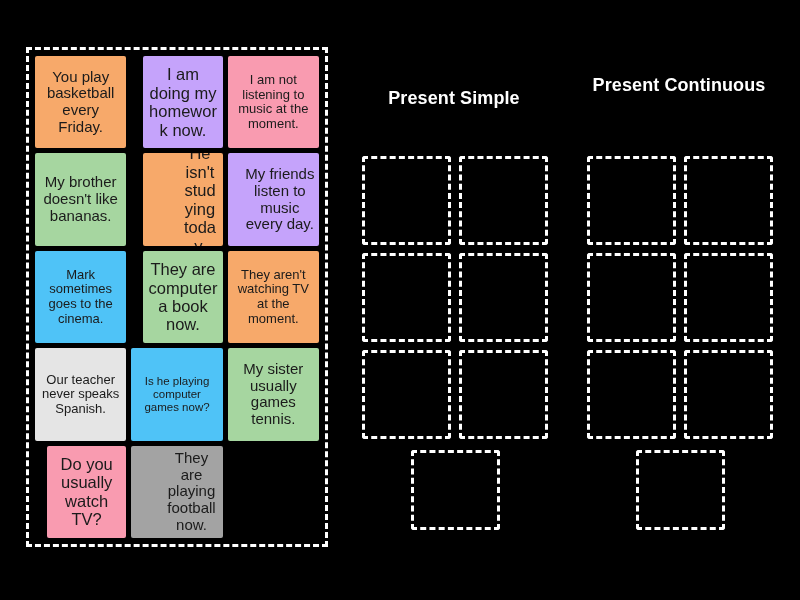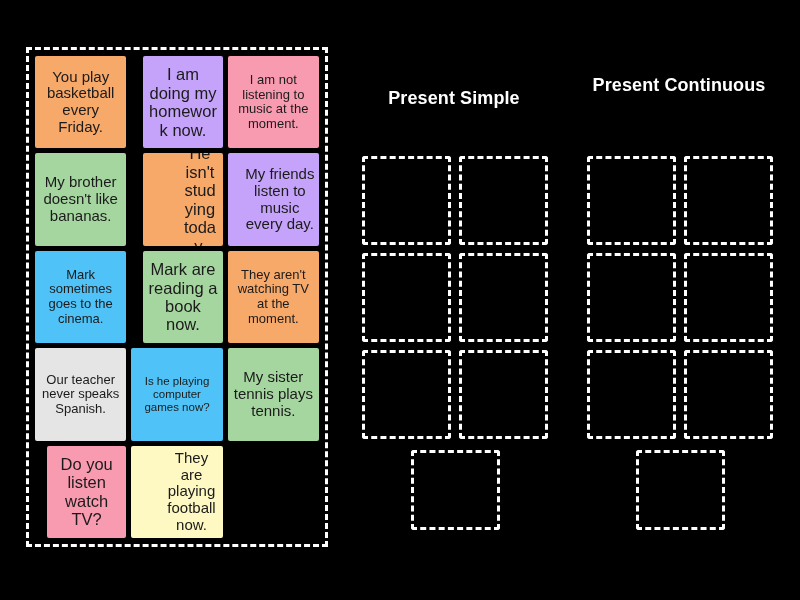--- a/index.html
+++ b/index.html
@@ -119,27 +119,27 @@
 
 <div id="cards-panel">
   <div id="cards-grid">
       <div class="card sz-l" style="background: rgb(247, 169, 106);">You play basketball every Friday.</div>
       <div class="card sz-xl" style="background: rgb(197, 163, 251);">I am doing my homework now.</div>
       <div class="card sz-m" style="background: rgb(249, 155, 176);">I am not listening to music at the moment.</div>
       <div class="card sz-l" style="background: rgb(166, 214, 160);">My brother doesn't like bananas.</div>
       <div class="card sz-xl" style="background: rgb(247, 169, 106); padding-left: 37px;">He isn't studying today.</div>
       <div class="card sz-l" style="background: rgb(197, 163, 251); padding-left: 16px;">My friends listen to music every day.</div>
       <div class="card sz-m" style="background: rgb(79, 195, 247);">Mark sometimes goes to the cinema.</div>
-      <div class="card sz-xl" style="background: rgb(166, 214, 160);">Mark are reading a book now.</div>
+      <div class="card sz-xl" style="background: rgb(166, 214, 160);">They are computer a book now.</div>
       <div class="card sz-m" style="background: rgb(247, 169, 106);">They aren't watching TV at the moment.</div>
       <div class="card sz-m" style="background: #e5e5e5;">Our teacher never speaks Spanish.</div>
       <div class="card sz-s" style="background: rgb(79, 195, 247);">Is he playing computer games now?</div>
-      <div class="card sz-l" style="background: rgb(166, 214, 160);">My sister tennis plays tennis.</div>
-      <div class="card sz-xl" style="background: rgb(249, 155, 176);">Do you listen watch TV?</div>
-      <div class="card sz-l" style="background: #fef9c3; padding-left: 32px;">They are playing football now.</div>
+      <div class="card sz-l" style="background: rgb(166, 214, 160);">My sister usually games tennis.</div>
+      <div class="card sz-xl" style="background: rgb(249, 155, 176);">Do you usually watch TV?</div>
+      <div class="card sz-l" style="background: #a3a3a3; padding-left: 32px;">They are playing football now.</div>
       <div class="card sz-m empty"></div>
     </div>
 </div>
 
 <div class="column" id="column-present-simple">
   <div class="col-title">Present Simple</div>
   <div class="slots">
       <div class="slot"></div>
       <div class="slot"></div>
       <div class="slot"></div>

